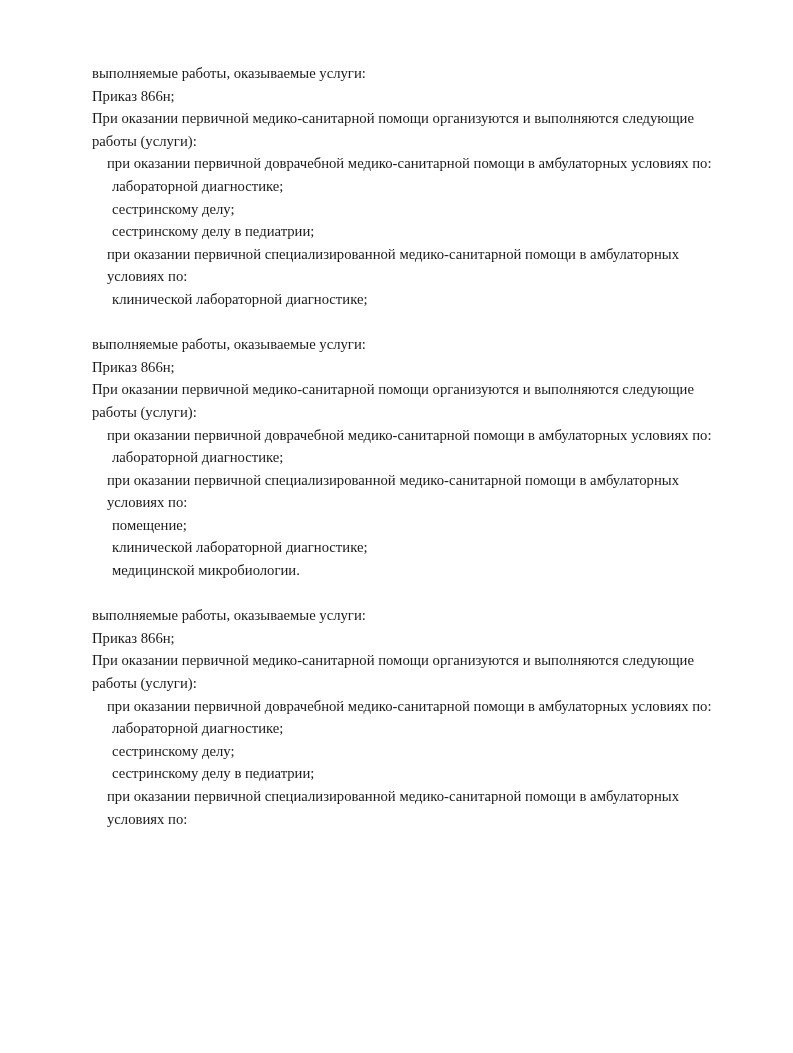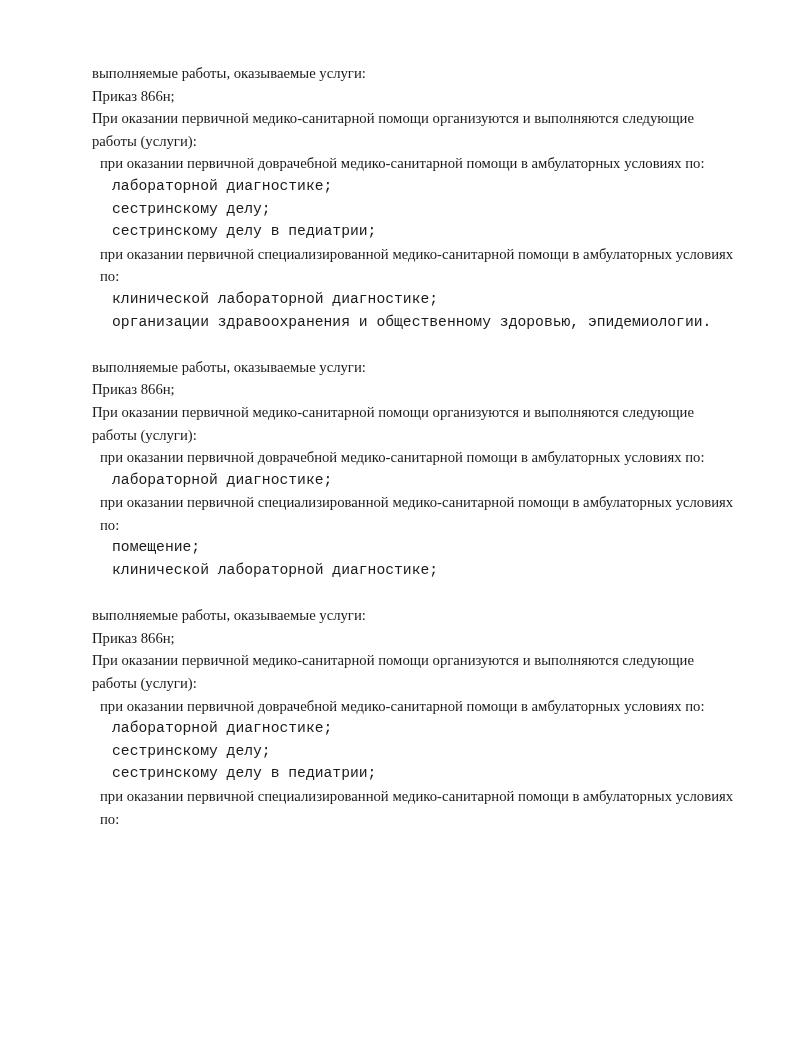--- a/index.html
+++ b/index.html
@@ -23,53 +23,53 @@
     width: 648px;
   }
   .block {
     margin: 0;
   }
   .para {
     margin: 0;
     text-align: left;
     white-space: normal;
   }
-  .indent-1 { padding-left: 8px; }
-  .indent-2 { padding-left: 20px; font-family: Liberation Mono, monospace; }
+  .indent-1 { padding-left: 8px; margin-left: 7px; }
+  .indent-2 { padding-left: 20px; }
   .gap {
     height: 22.6px;
   }
 </style>
 </head>
 <body>
 
 <div class="page">
   <div class="doc-body" id="doc-body">
       <div class="block">
         <p class="para">выполняемые работы, оказываемые услуги:</p>
         <p class="para">Приказ 866н;</p>
         <p class="para">При оказании первичной медико-санитарной помощи организуются и выполняются следующие работы (услуги):</p>
         <p class="para indent-1">при оказании первичной доврачебной медико-санитарной помощи в амбулаторных условиях по:</p>
         <p class="para indent-2">лабораторной диагностике;</p>
         <p class="para indent-2">сестринскому делу;</p>
         <p class="para indent-2">сестринскому делу в педиатрии;</p>
         <p class="para indent-1">при оказании первичной специализированной медико-санитарной помощи в амбулаторных условиях по:</p>
         <p class="para indent-2">клинической лабораторной диагностике;</p>
-        <p class="para indent-2">организации здравоохранения и общественному здоровью, эпидемиологии.</p>
       </div>
       <div class="gap"></div>
       <div class="block">
         <p class="para">выполняемые работы, оказываемые услуги:</p>
         <p class="para">Приказ 866н;</p>
         <p class="para">При оказании первичной медико-санитарной помощи организуются и выполняются следующие работы (услуги):</p>
         <p class="para indent-1">при оказании первичной доврачебной медико-санитарной помощи в амбулаторных условиях по:</p>
         <p class="para indent-2">лабораторной диагностике;</p>
         <p class="para indent-1">при оказании первичной специализированной медико-санитарной помощи в амбулаторных условиях по:</p>
         <p class="para indent-2">помещение;</p>
         <p class="para indent-2">клинической лабораторной диагностике;</p>
+        <p class="para indent-2">медицинской микробиологии.</p>
       </div>
       <div class="gap"></div>
       <div class="block">
         <p class="para">выполняемые работы, оказываемые услуги:</p>
         <p class="para">Приказ 866н;</p>
         <p class="para">При оказании первичной медико-санитарной помощи организуются и выполняются следующие работы (услуги):</p>
         <p class="para indent-1">при оказании первичной доврачебной медико-санитарной помощи в амбулаторных условиях по:</p>
         <p class="para indent-2">лабораторной диагностике;</p>
         <p class="para indent-2">сестринскому делу;</p>
         <p class="para indent-2">сестринскому делу в педиатрии;</p>

